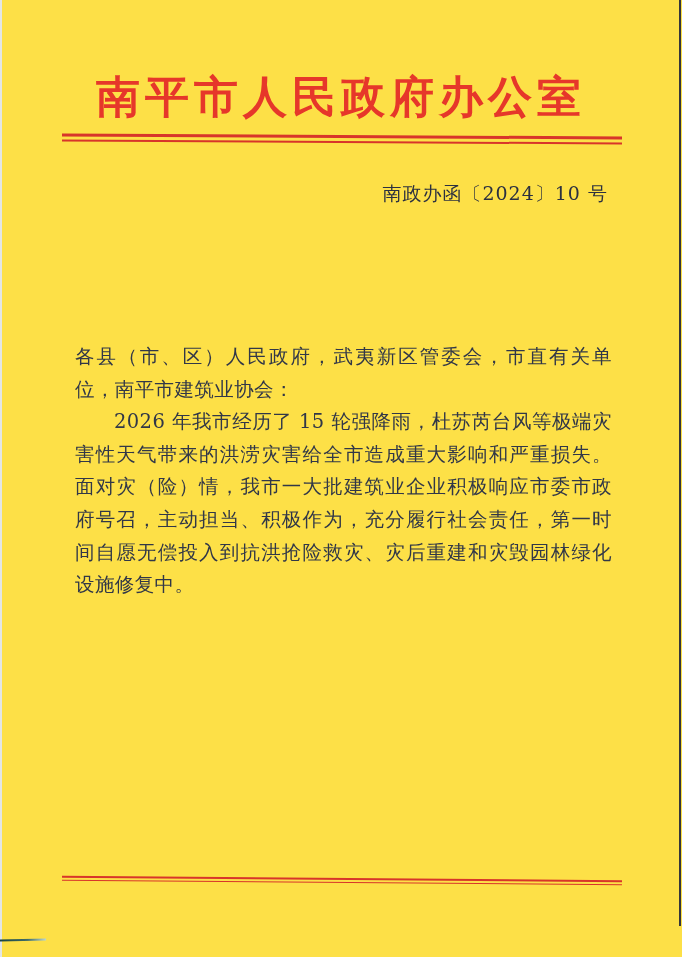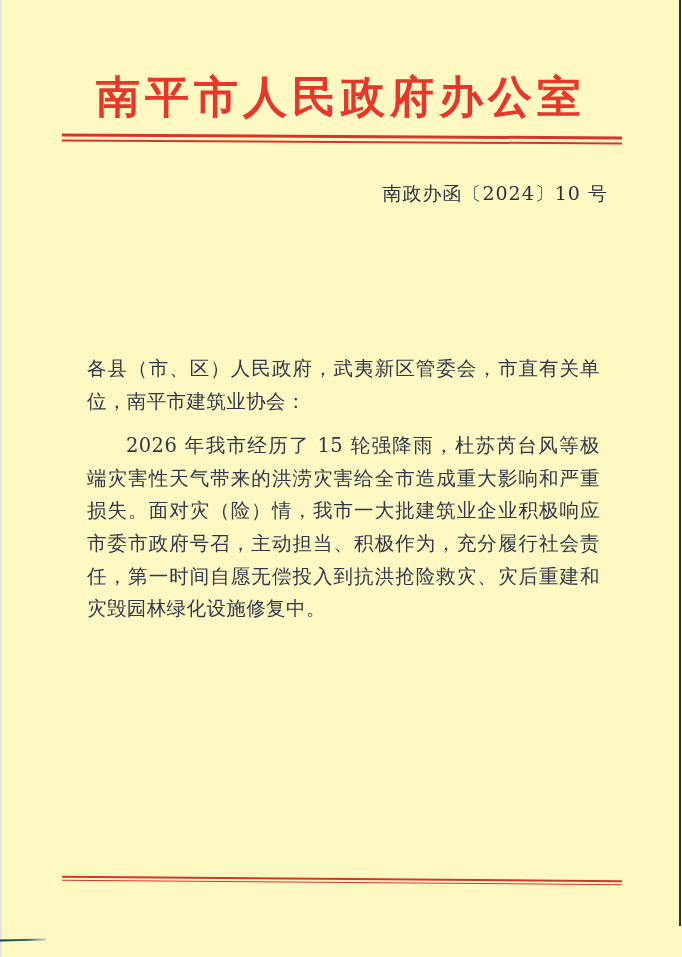--- a/index.html
+++ b/index.html
@@ -4,21 +4,21 @@
 <style>
   html, body {
     margin: 0;
     padding: 0;
     background: #ffffff;
   }
   .page {
     position: relative;
     width: 682px;
     height: 957px;
-    background: #fef9c3;
+    background: #fde047;
     overflow: hidden;
     font-family: "DejaVu Serif", "Liberation Serif", serif;
   }
   
   .edge-right {
     position: absolute;
     top: 0;
     left: 679px;
     width: 2px;
     height: 926px;
@@ -92,21 +92,21 @@
     top: 341px;
     left: 75px;
     width: 537px;
     font-size: 19.5px;
     line-height: 32.6px;
     color: #313748;
     text-align: justify;
     letter-spacing: 0.4px;
   }
   .body-text p {
-    margin: 12px;
+    margin: 0;
   }
   .body-text p.indent {
     text-indent: 2em;
   }
   .red-rule-bottom {
     position: absolute;
     top: 878px;
     left: 62px;
     width: 560px;
     height: 2px;

